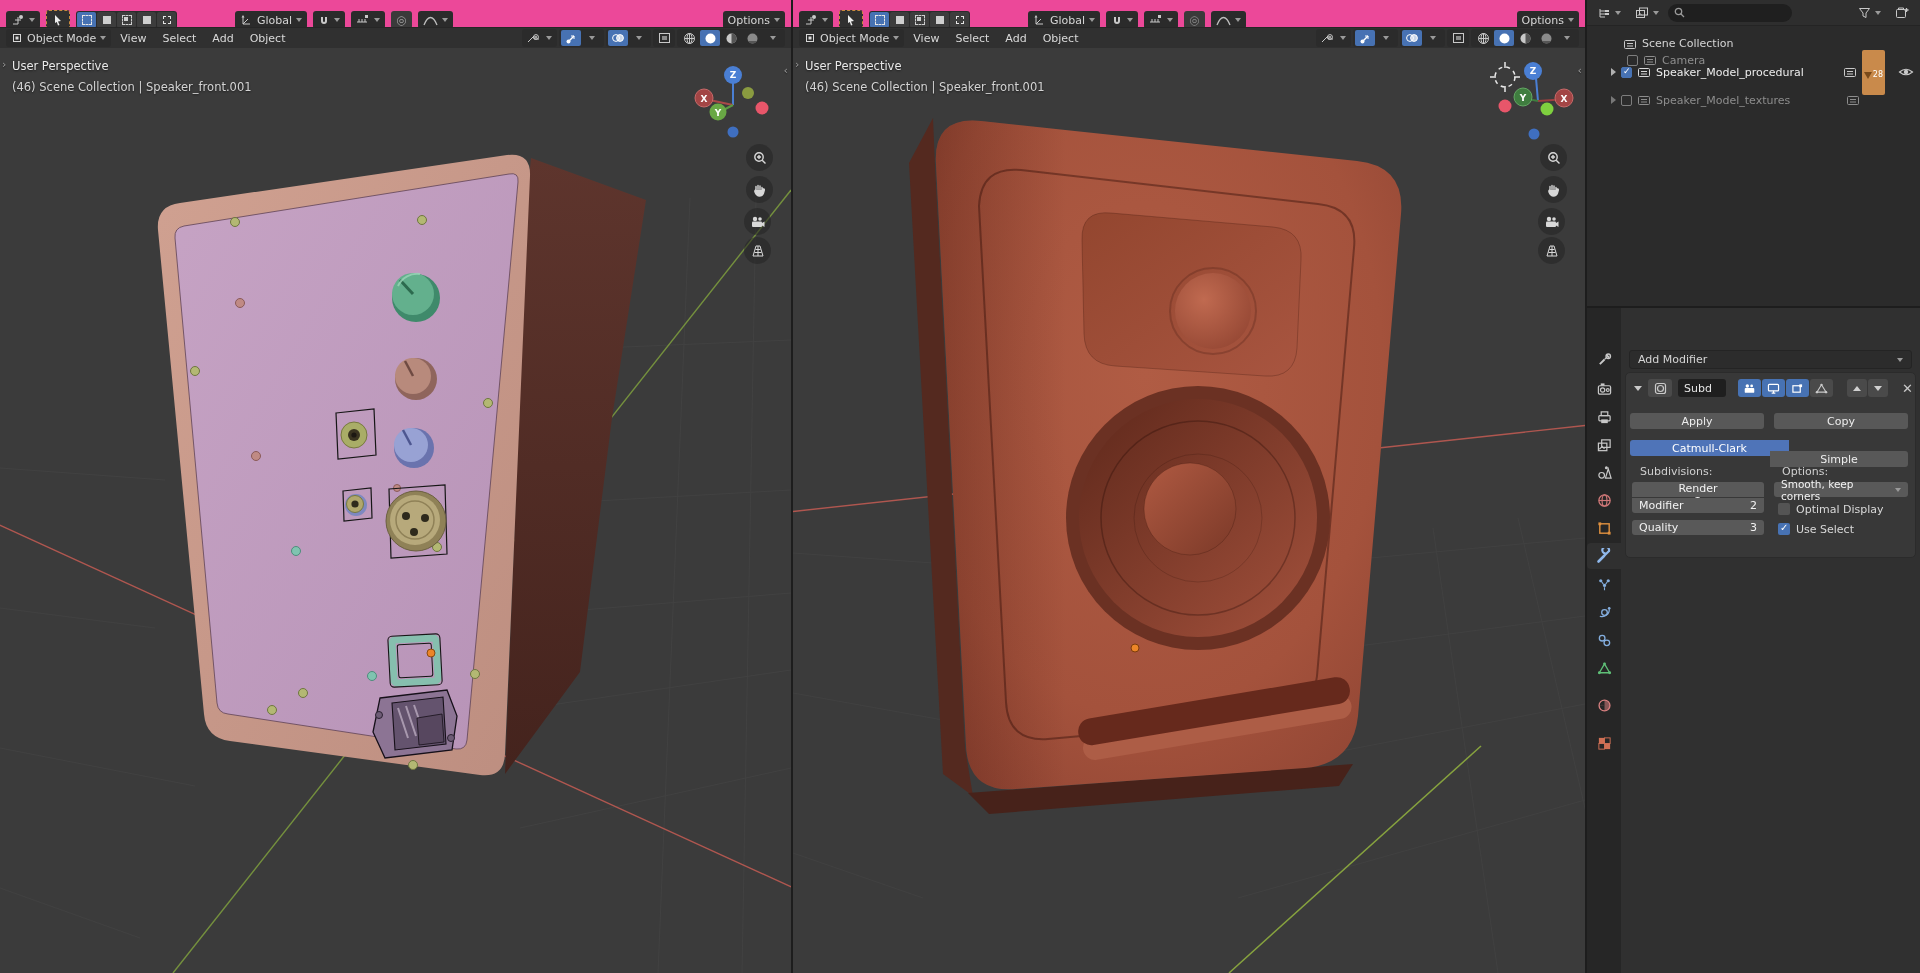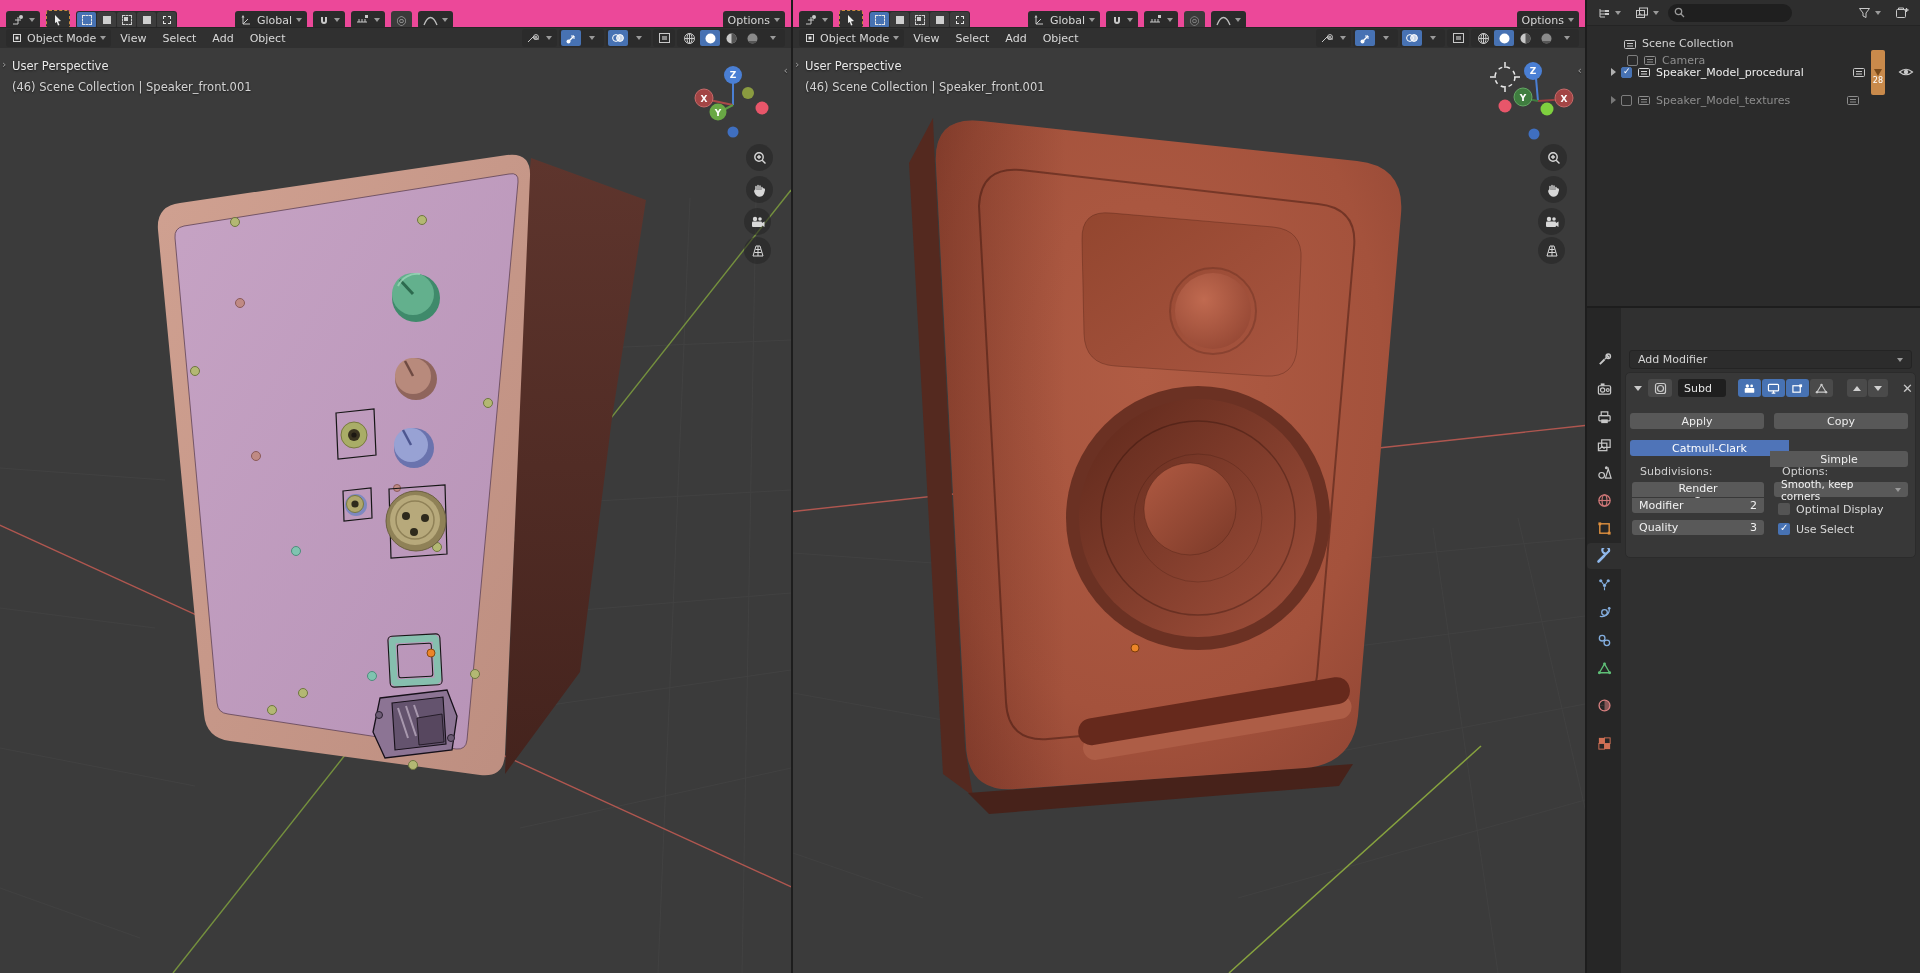--- a/index.html
+++ b/index.html
@@ -38,21 +38,21 @@
   #sidebar{position:absolute;left:1587px;top:0;width:333px;height:973px;}
   #outliner{position:absolute;left:0;top:0;width:333px;height:306px;background:#2b2b2b;}
   .outl-header{position:absolute;left:0;top:0;right:0;height:26px;background:#2e2e2e;display:flex;align-items:center;padding:0 5px;gap:4px;box-sizing:border-box;border-bottom:1px solid #242424;}
   .searchbox{flex:0 0 112px;height:18px;background:#1f1f1f;border-radius:9px;display:flex;align-items:center;padding:0 6px;gap:4px;color:#888;}
   .outl-row{position:absolute;left:0;right:0;height:20px;display:flex;align-items:center;gap:5px;color:#d4d4d4;}
   .outl-row .dim{color:#8d8d8d;}
   .caret{width:0;height:0;border-top:4px solid transparent;border-bottom:4px solid transparent;border-left:5px solid #b0b0b0;display:inline-block;}
   .cbx{width:11px;height:11px;border-radius:2px;background:#2b2b2b;border:1px solid #7d7d7d;box-sizing:border-box;}
   .cbx.checked{background:#4772b3;border-color:#4772b3;position:relative;}
   .cbx.checked:after{content:"✓";position:absolute;left:1px;top:-2px;font-size:9px;color:#fff;}
-  .badge{height:13px;border-radius:2px;background:#c98a4b;color:#fff;display:flex;align-items:flex-end;padding:16px 2px;font-size:8px;position:relative;flex-direction:column;}
+  .badge{height:13px;border-radius:2px;background:#c98a4b;color:#fff;display:flex;align-items:flex-end;padding:16px 2px;font-size:8px;position:relative;}
   .badge .tri{width:0;height:0;border-left:4px solid transparent;border-right:4px solid transparent;border-top:7px solid #7a4a1a;margin:3px 1px 0 0;}
   #properties{position:absolute;left:0;top:308px;width:333px;height:665px;background:#303030;}
   #prop-tabs{position:absolute;left:0;top:0;width:34px;height:665px;background:#262626;}
   .ptab{position:absolute;left:0;width:34px;height:26px;display:flex;align-items:center;justify-content:center;}
   .ptab.active{background:#303030;border-radius:4px 0 0 4px;}
   .prop-header{position:absolute;left:0;top:0;right:0;height:34px;display:flex;align-items:center;padding:0 8px;gap:8px;box-sizing:border-box;}
   .dropdown-dark{position:absolute;height:19px;background:#2c2c2c;border:1px solid #242424;border-radius:3px;display:flex;align-items:center;padding:0 8px;box-sizing:border-box;color:#d5d5d5;justify-content:space-between;}
   .mod-panel{position:absolute;left:38px;top:64px;width:291px;height:186px;background:#383838;border:1px solid #2b2b2b;border-radius:5px;box-sizing:border-box;}
   .btn-gray{position:absolute;height:16px;background:#585858;border-radius:3px;display:flex;align-items:center;justify-content:center;color:#ececec;}
   .field{position:absolute;height:15px;background:#595959;display:flex;align-items:center;justify-content:space-between;padding:0 7px;color:#f2f2f2;box-sizing:border-box;}

